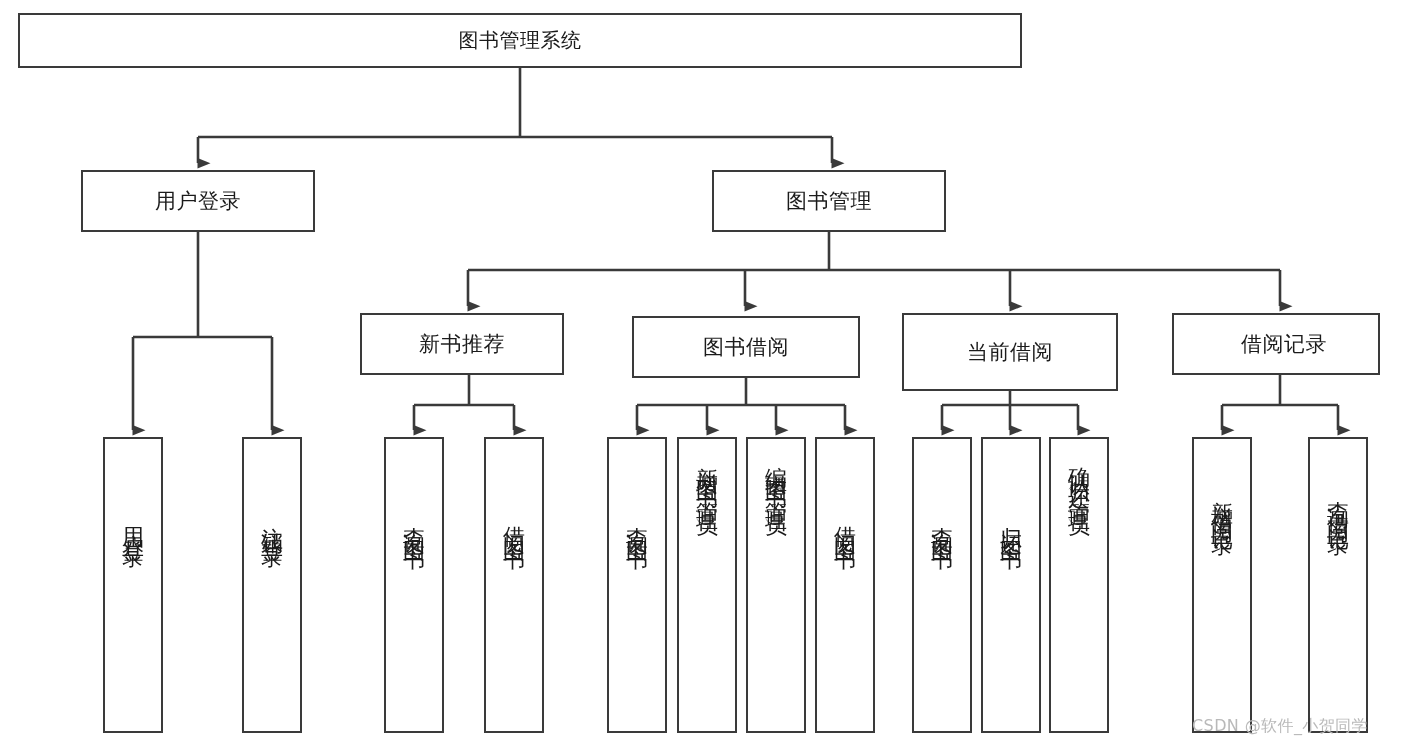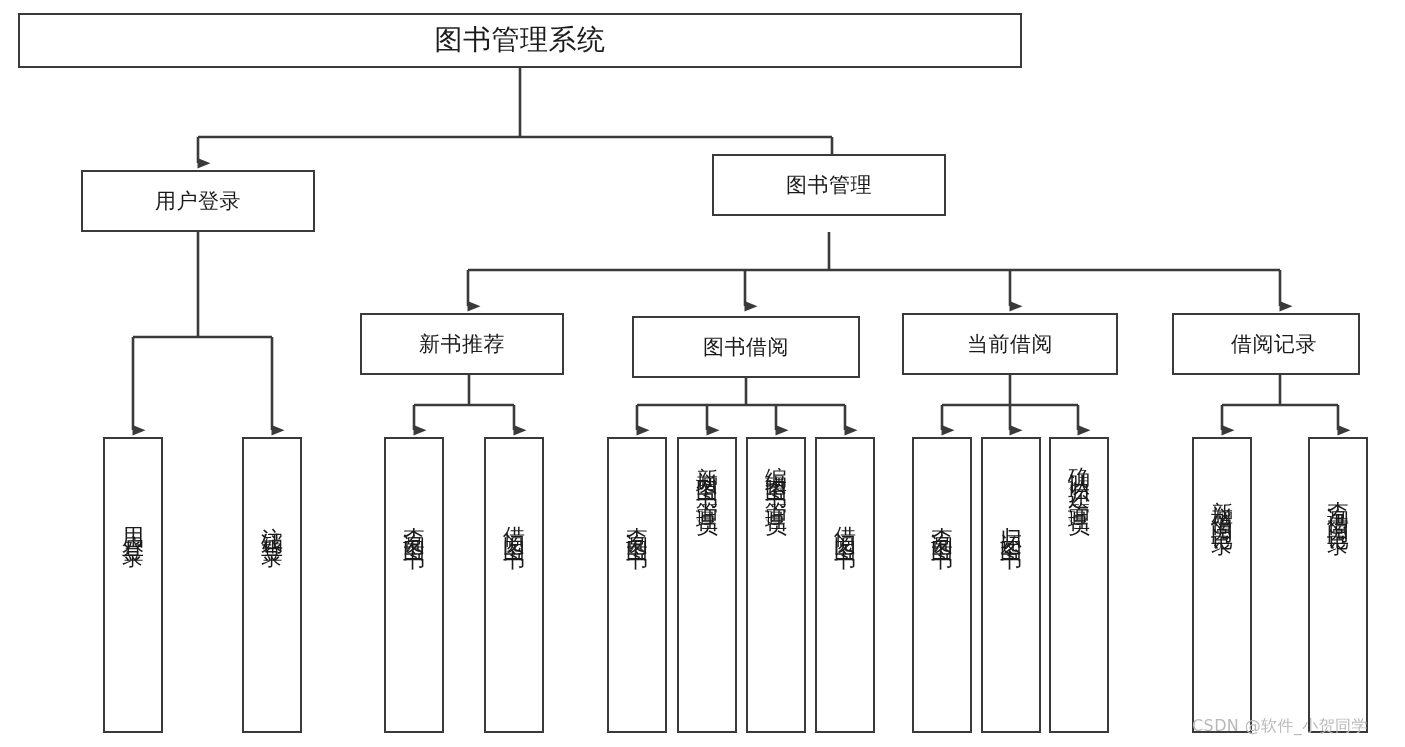--- a/index.html
+++ b/index.html
@@ -50,21 +50,21 @@
   }
   .node.vertical .node-label {
     writing-mode: vertical-rl;
     text-orientation: upright;
     font-size: 22px;
     letter-spacing: 7px;
     line-height: 1;
     white-space: nowrap;
     text-align: left;
   }
-  .node.root .node-label { font-size: 28px; }
+  .node.root .node-label { font-size: 20px; }
   .watermark {
     position: absolute;
     left: 1192px;
     top: 716px;
     font-size: 16px;
     color: #b9b9b9;
     white-space: nowrap;
     letter-spacing: 0.4px;
     font-family: "DejaVu Sans", "Liberation Sans", sans-serif;
   }
@@ -125,34 +125,34 @@
     </g>
   </svg>
 
   <div class="node root" style="left:18px; top:13px; width:1004px; height:55px;">
     <span class="node-label">图书管理系统</span>
   </div>
 
   <div class="node" style="left:81px; top:170px; width:234px; height:62px;">
     <span class="node-label">用户登录</span>
   </div>
-  <div class="node" style="left:712px; top:154px; width:234px; height:62px;text-align:center;">
+  <div class="node" style="left:712px; top:170px; width:234px; height:62px;text-align:center;">
     <span class="node-label">图书管理</span>
   </div>
 
   <div class="node" style="left:360px; top:313px; width:204px; height:62px;">
     <span class="node-label">新书推荐</span>
   </div>
   <div class="node" style="left:632px; top:316px; width:228px; height:62px;">
     <span class="node-label">图书借阅</span>
   </div>
-  <div class="node" style="left:902px; top:313px; width:216px; height:62px;">
+  <div class="node" style="left:902px; top:313px; width:216px; height:78px;">
     <span class="node-label">当前借阅</span>
   </div>
-  <div class="node" style="left:1172px; top:313px; width:188px; height:62px;padding-left:16px;">
+  <div class="node" style="left:1172px; top:313px; width:208px; height:62px;padding-left:16px;">
     <span class="node-label">借阅记录</span>
   </div>
 
   <div class="node vertical" style="left:103px; top:437px; width:60px; height:296px; padding-top:70px;">
     <span class="node-label">用户登录</span>
   </div>
   <div class="node vertical" style="left:242px; top:437px; width:60px; height:296px; padding-top:70px;">
     <span class="node-label">注销登录</span>
   </div>
 

